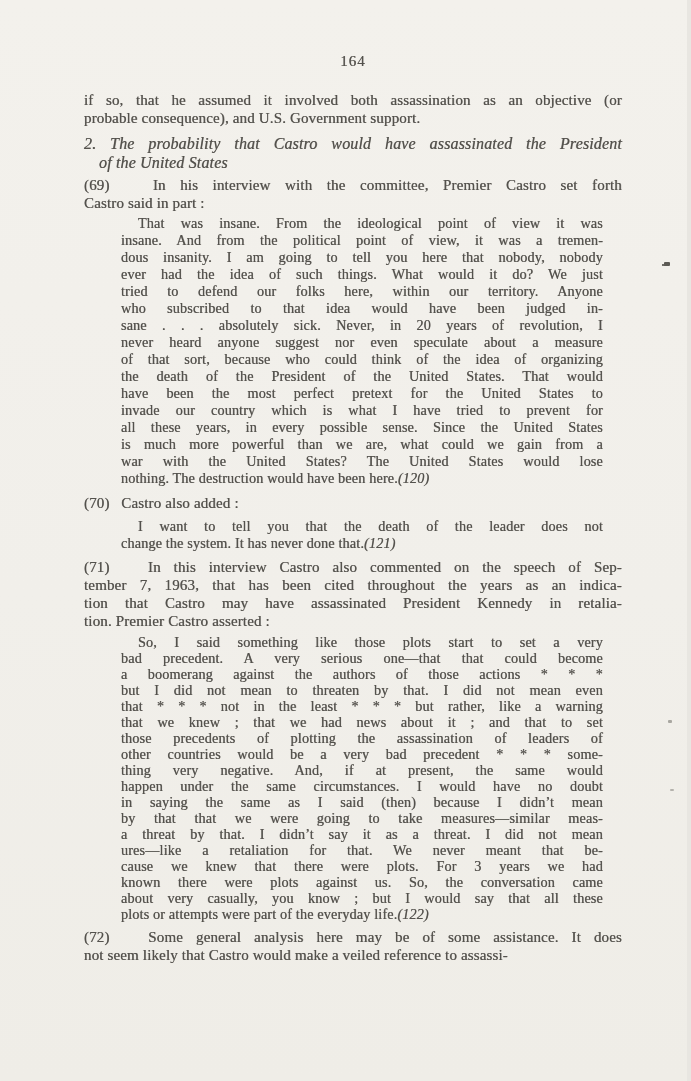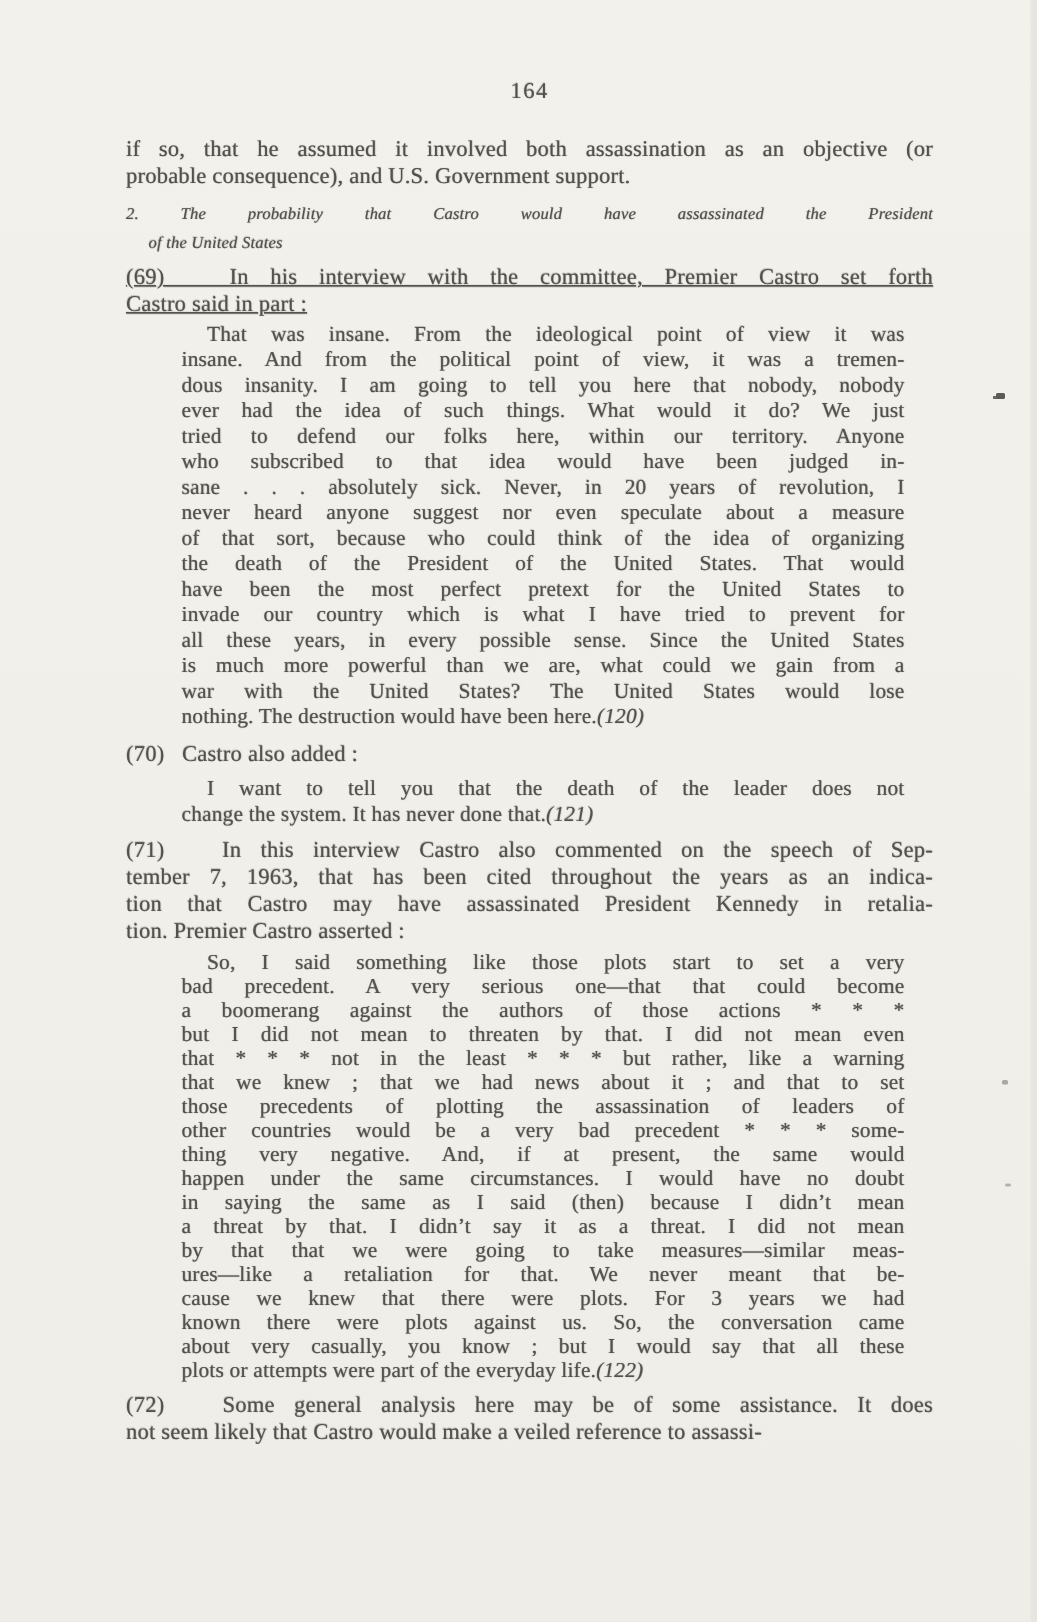--- a/index.html
+++ b/index.html
@@ -33,26 +33,26 @@
     text-align-last: justify;
   }
   .tline.lastline { text-align-last: left; }
   .para, .intro {
     font-size: 15px;
     line-height: 18px;
   }
   .intro { margin-top: 21px; }
   .heading {
     margin-top: 7px;
-    font-size: 11px;
+    font-size: 16px;
     line-height: 19px;
     font-style: italic;
   }
   .heading .tline.lastline { padding-left: 15px; font-family: Liberation Serif, serif; }
-  .para-69 { margin-top: 4px; text-decoration: underline; }
+  .para-69 { margin-top: 4px; }
   .para-70 { margin-top: 7px; }
   .para-71 { margin-top: 6px; }
   .para-72 { margin-top: 6px; }
   .quote {
     margin-left: 37px;
     margin-right: 19px;
     font-size: 14.2px;
     line-height: 17px;
   }
   .quote.lh16 { line-height: 16px; }
@@ -138,22 +138,22 @@
           <div class="tline">bad precedent. A very serious one—that that could become</div>
           <div class="tline">a boomerang against the authors of those actions * * *</div>
           <div class="tline">but I did not mean to threaten by that. I did not mean even</div>
           <div class="tline">that * * * not in the least * * * but rather, like a warning</div>
           <div class="tline">that we knew ; that we had news about it ; and that to set</div>
           <div class="tline">those precedents of plotting the assassination of leaders of</div>
           <div class="tline">other countries would be a very bad precedent * * * some-</div>
           <div class="tline">thing very negative. And, if at present, the same would</div>
           <div class="tline">happen under the same circumstances. I would have no doubt</div>
           <div class="tline">in saying the same as I said (then) because I didn’t mean</div>
+          <div class="tline">by that that we were going to take measures—similar meas-</div>
           <div class="tline">a threat by that. I didn’t say it as a threat. I did not mean</div>
-          <div class="tline">by that that we were going to take measures—similar meas-</div>
           <div class="tline">ures—like a retaliation for that. We never meant that be-</div>
           <div class="tline">cause we knew that there were plots. For 3 years we had</div>
           <div class="tline">known there were plots against us. So, the conversation came</div>
           <div class="tline">about very casually, you know ; but I would say that all these</div>
         </div>
       <div class="tline lastline">
         <span>plots or attempts were part of the everyday life.</span><span class="cite">(122)</span>
       </div>
     </div>
 

